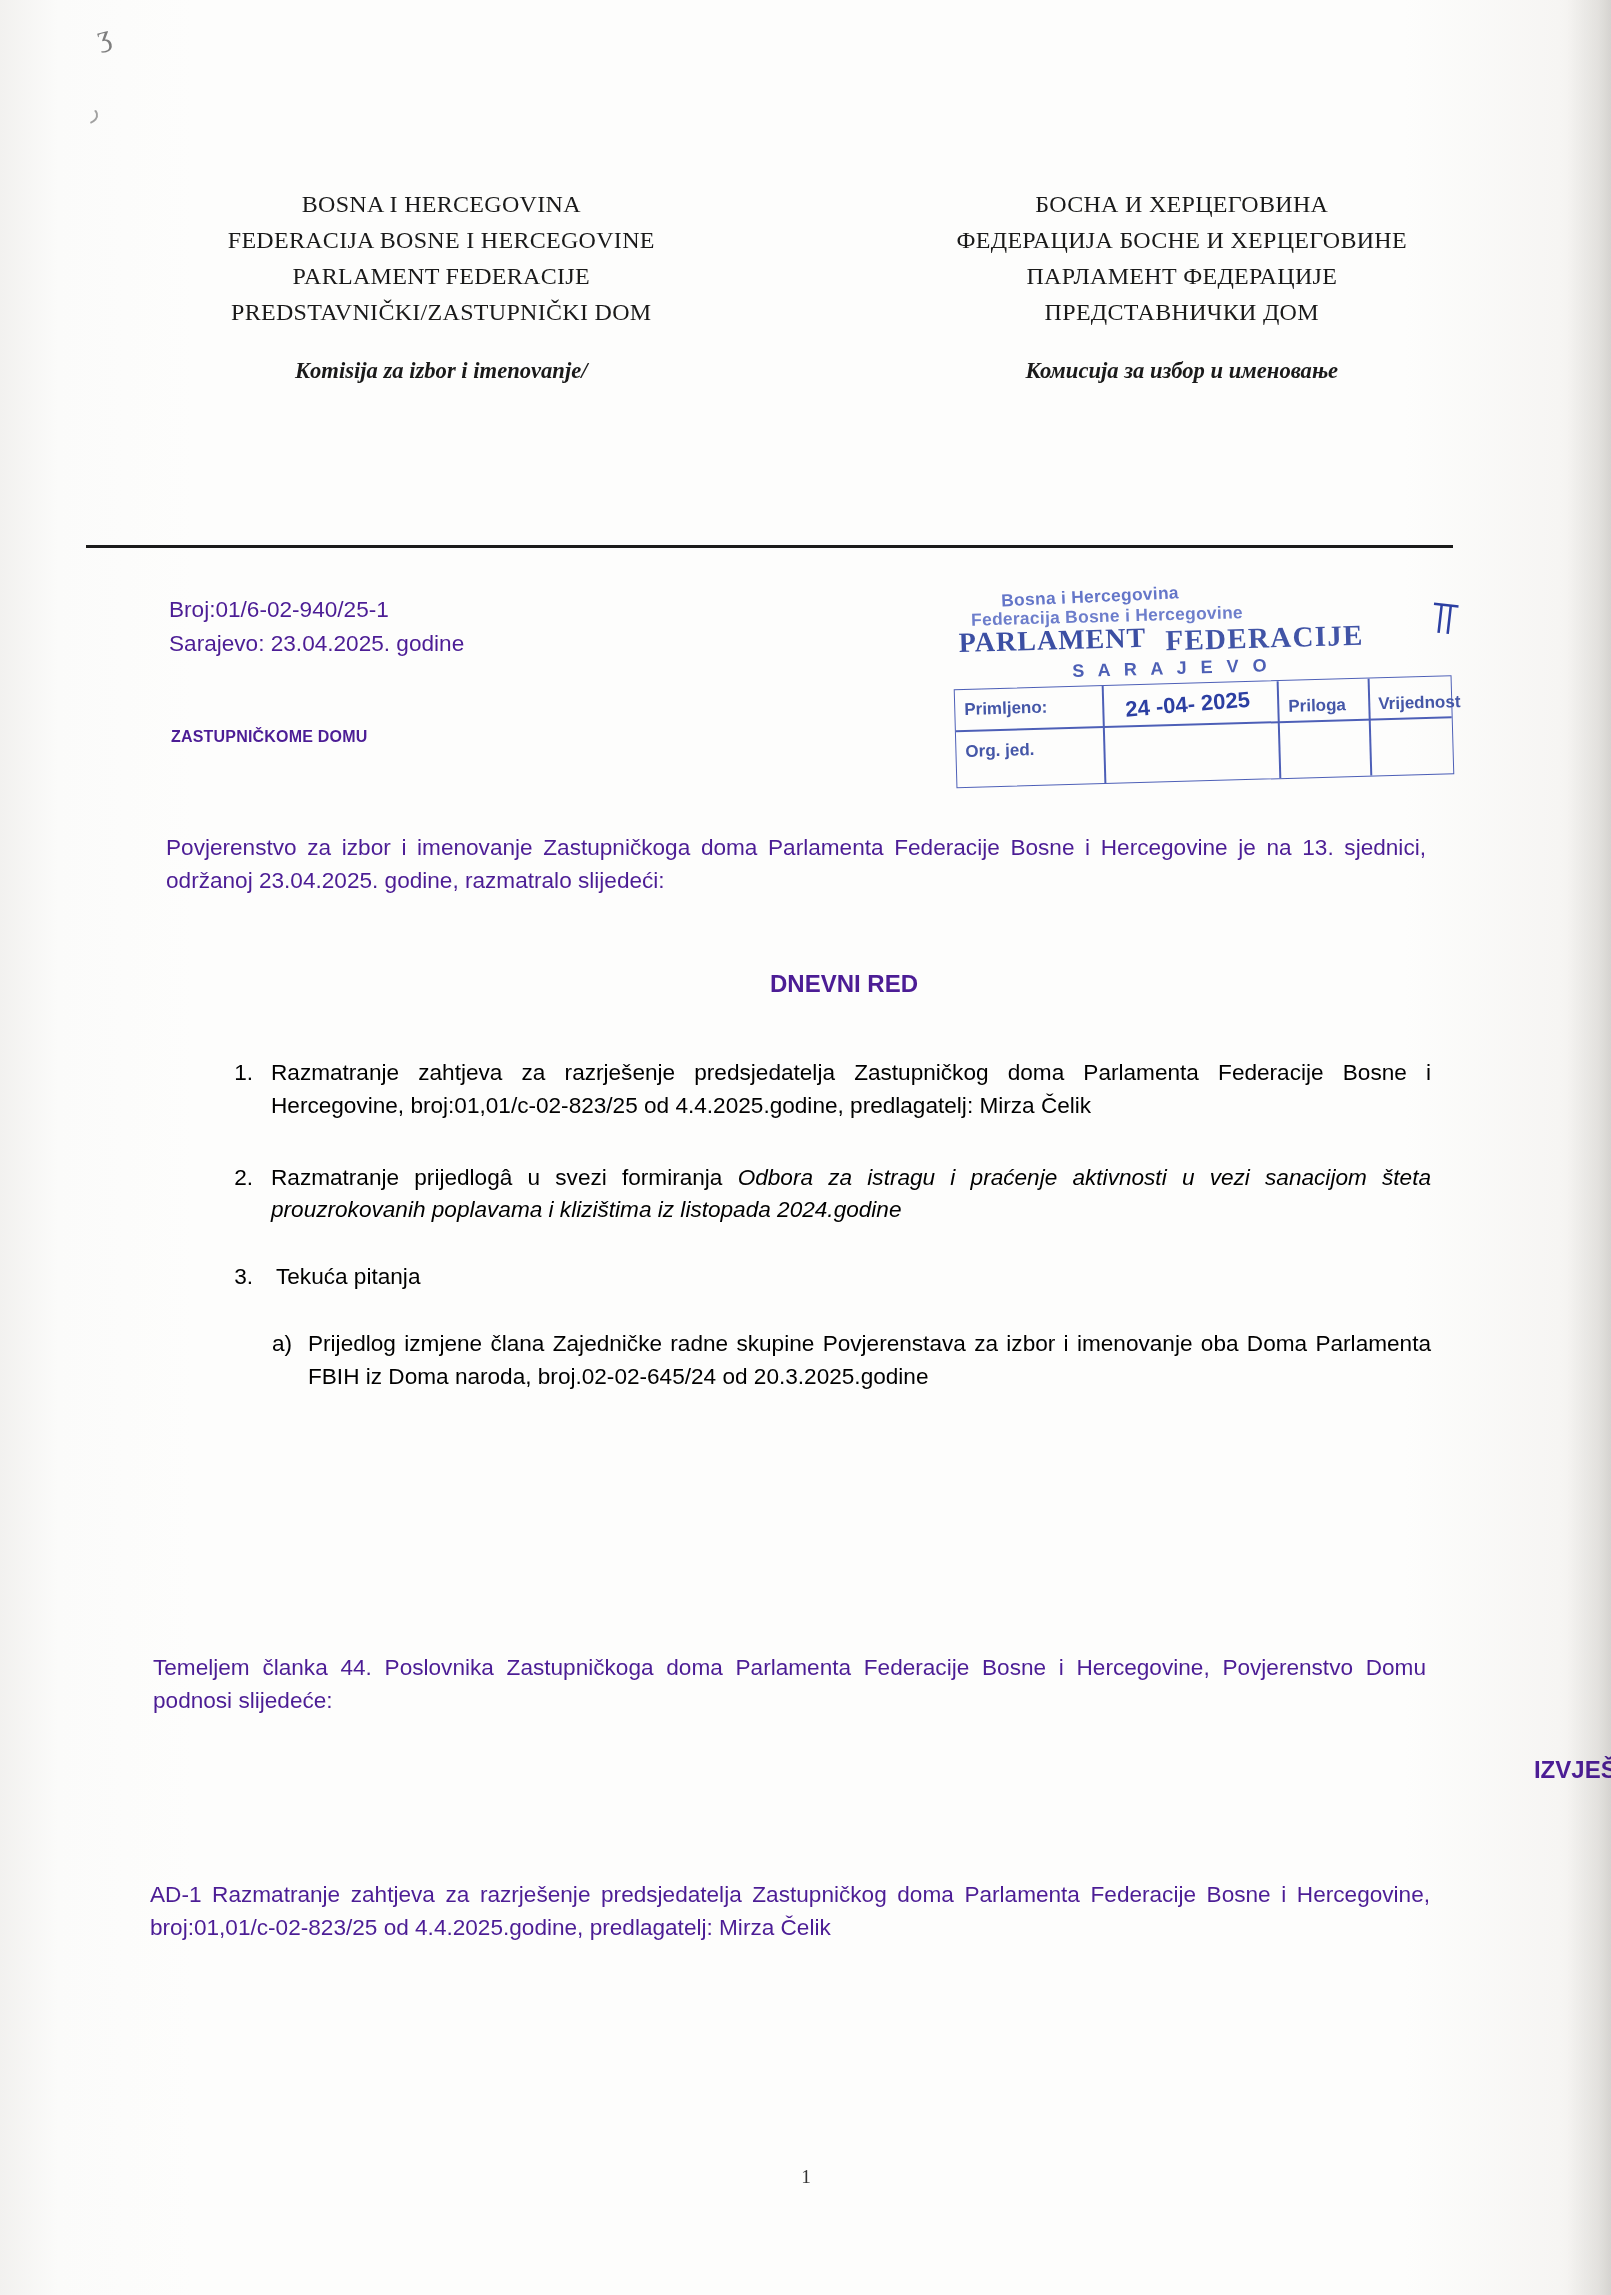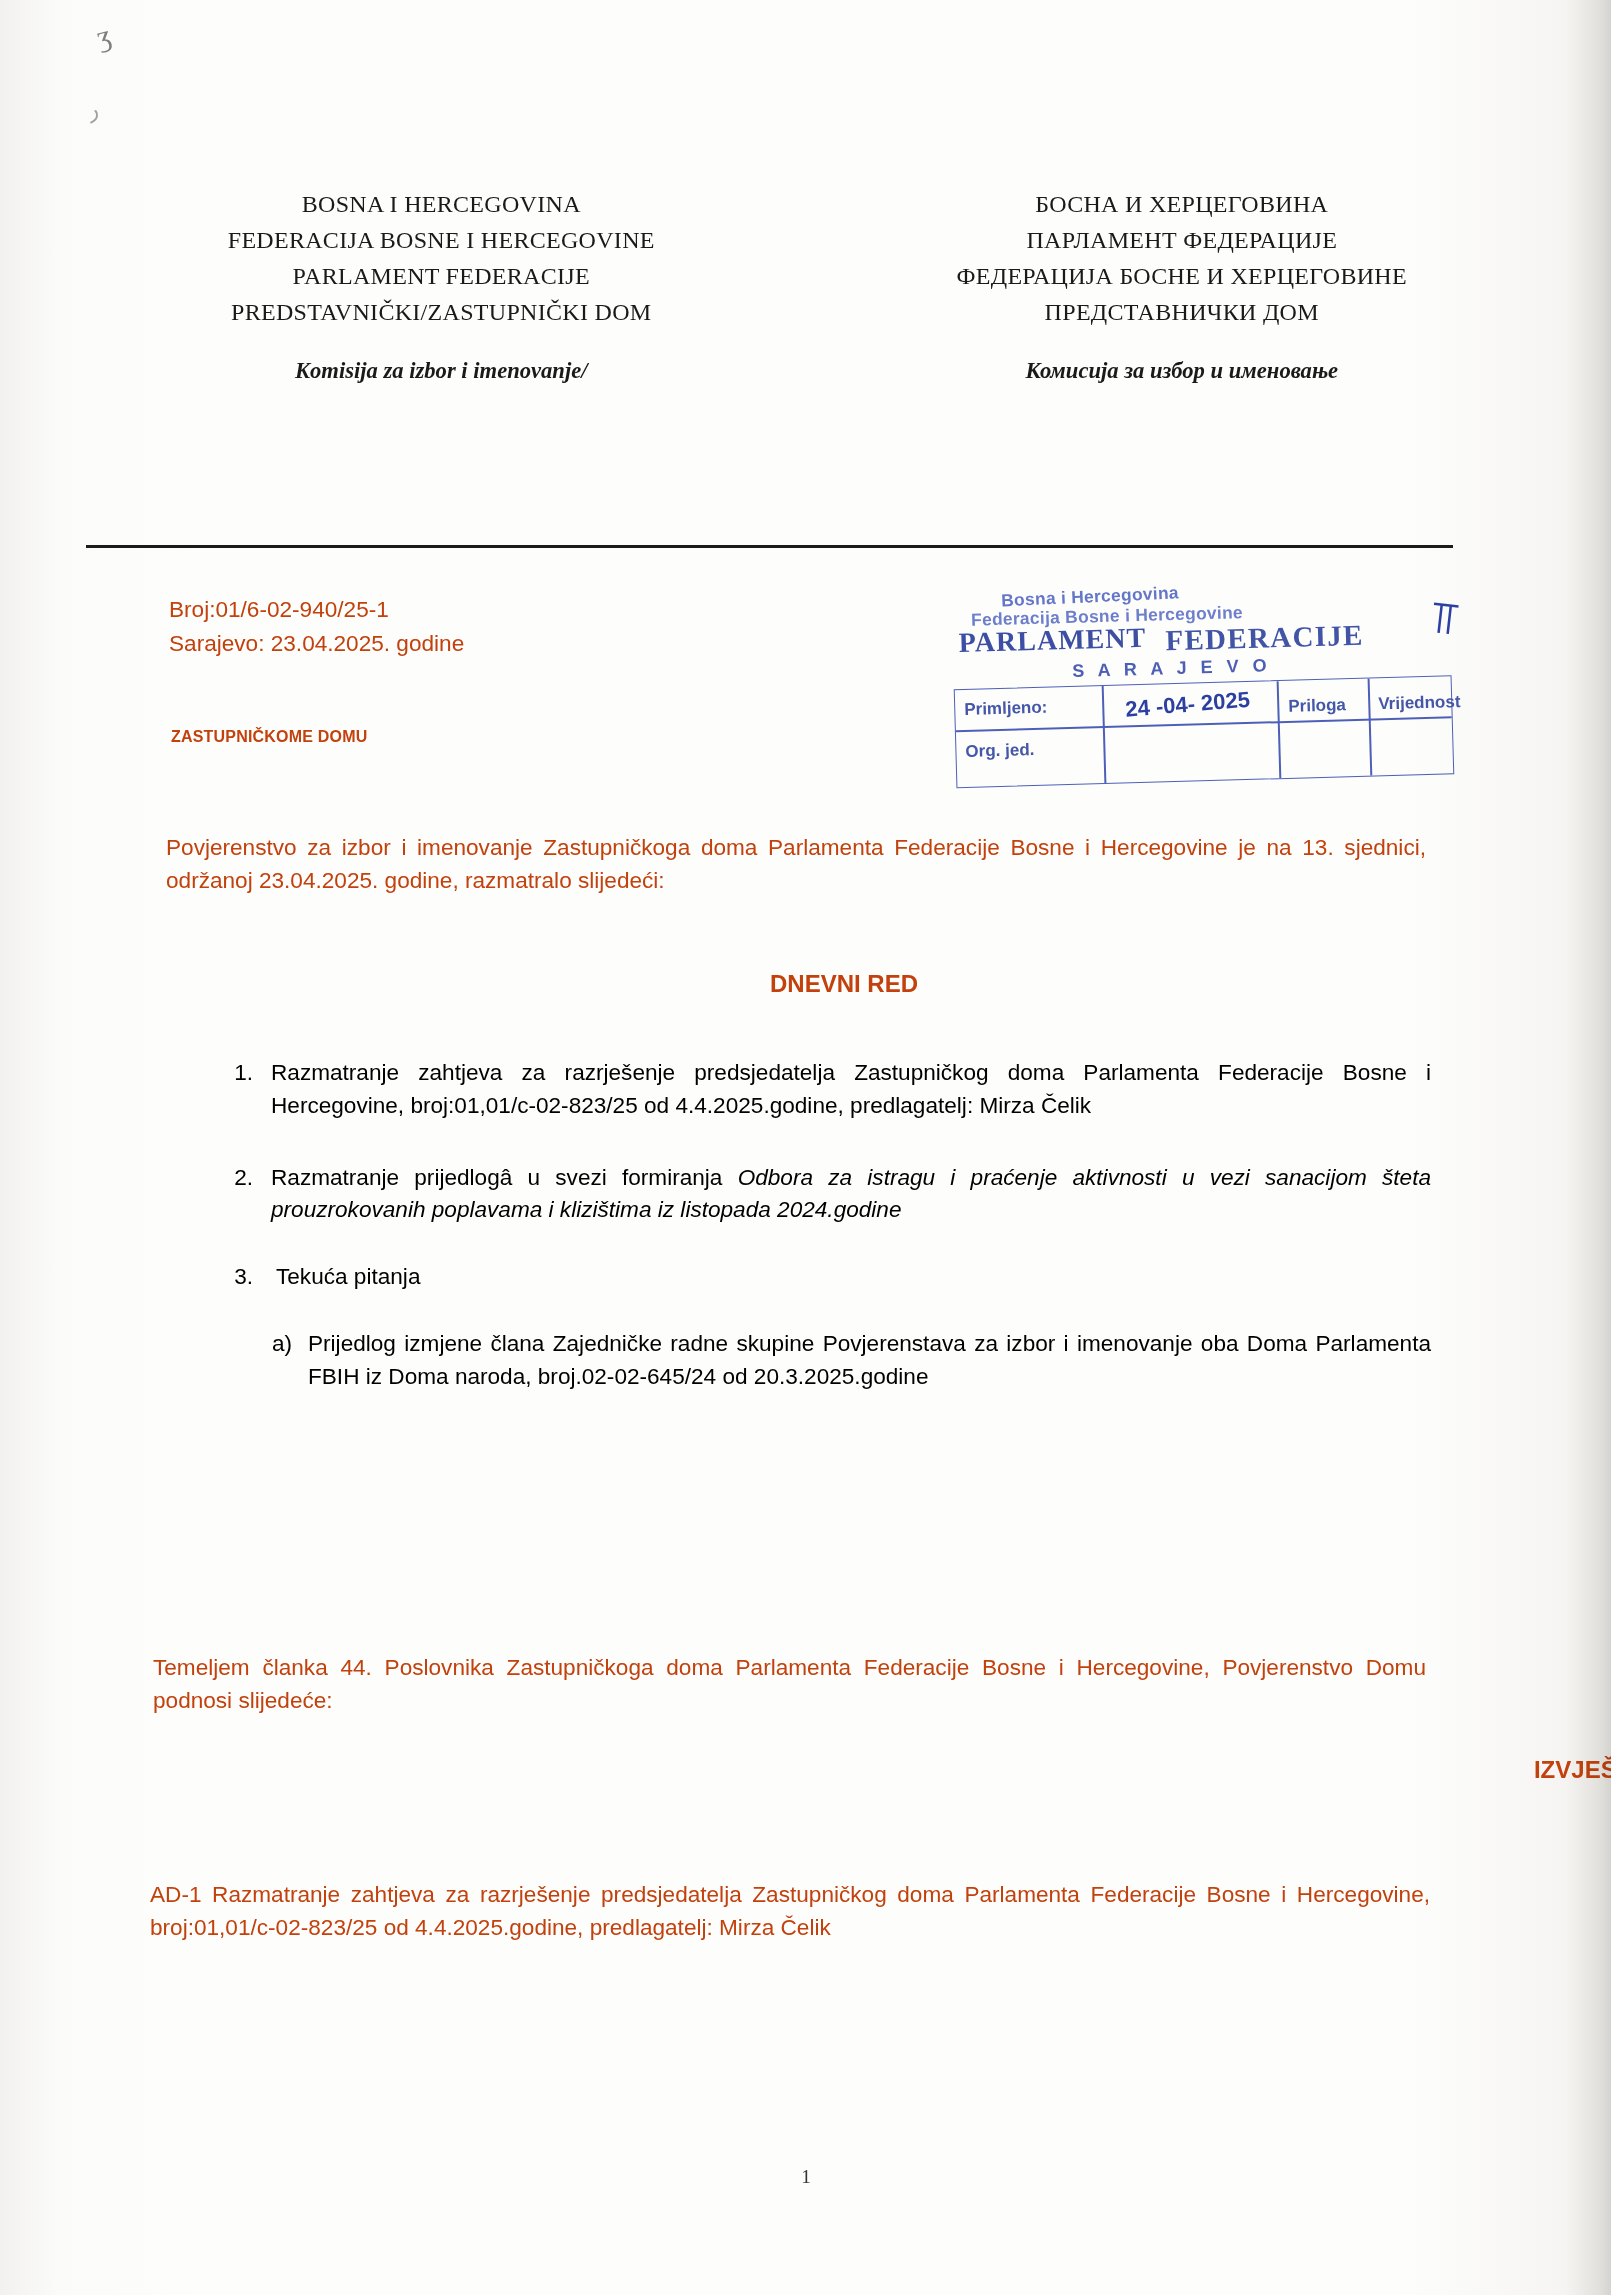--- a/index.html
+++ b/index.html
@@ -72,21 +72,21 @@
     left: 86px;
     width: 1367px;
     height: 3.2px;
     background: #1b1b1b;
   }
 
   
   .txt {
     position: absolute;
     font-family: "Liberation Sans", sans-serif;
-    color: #c2410c;
+    color: #4c1d95;
     font-size: 22px;
     line-height: 1.42;
   }
   .b { font-weight: bold; padding-left: 38px; }
   .i { font-style: italic; }
 
   #broj-block { top: 593px; left: 169px; font-size: 22.6px; line-height: 1.50; }
   #addressee { top: 725px; left: 171px; font-weight: bold; font-size: 16px; line-height: 1.50; letter-spacing: 0.2px; }
   #intro-para {
     top: 832px; left: 166px; width: 1260px;
@@ -294,22 +294,22 @@
         <div class="line">BOSNA I HERCEGOVINA</div>
         <div class="line">FEDERACIJA BOSNE I HERCEGOVINE</div>
         <div class="line">PARLAMENT FEDERACIJE</div>
         <div class="line">PREDSTAVNIČKI/ZASTUPNIČKI DOM</div>
         <div class="header-sub">
           <span class="line2">Komisija za izbor i imenovanje/</span>
         </div>
       </div>
       <div class="header-col right">
         <div class="line">БОСНА И ХЕРЦЕГОВИНА</div>
+        <div class="line">ФЕДЕРАЦИЈА БОСНЕ И ХЕРЦЕГОВИНЕ</div>
         <div class="line">ПАРЛАМЕНТ ФЕДЕРАЦИЈЕ</div>
-        <div class="line">ФЕДЕРАЦИЈА БОСНЕ И ХЕРЦЕГОВИНЕ</div>
         <div class="line">ПРЕДСТАВНИЧКИ ДОМ</div>
         <div class="header-sub">
           <span class="line2">Комисија за избор и именовање</span>
         </div>
       </div>
     </div>
 
     <div class="rule"></div>
 
     <div class="txt" id="broj-block">

